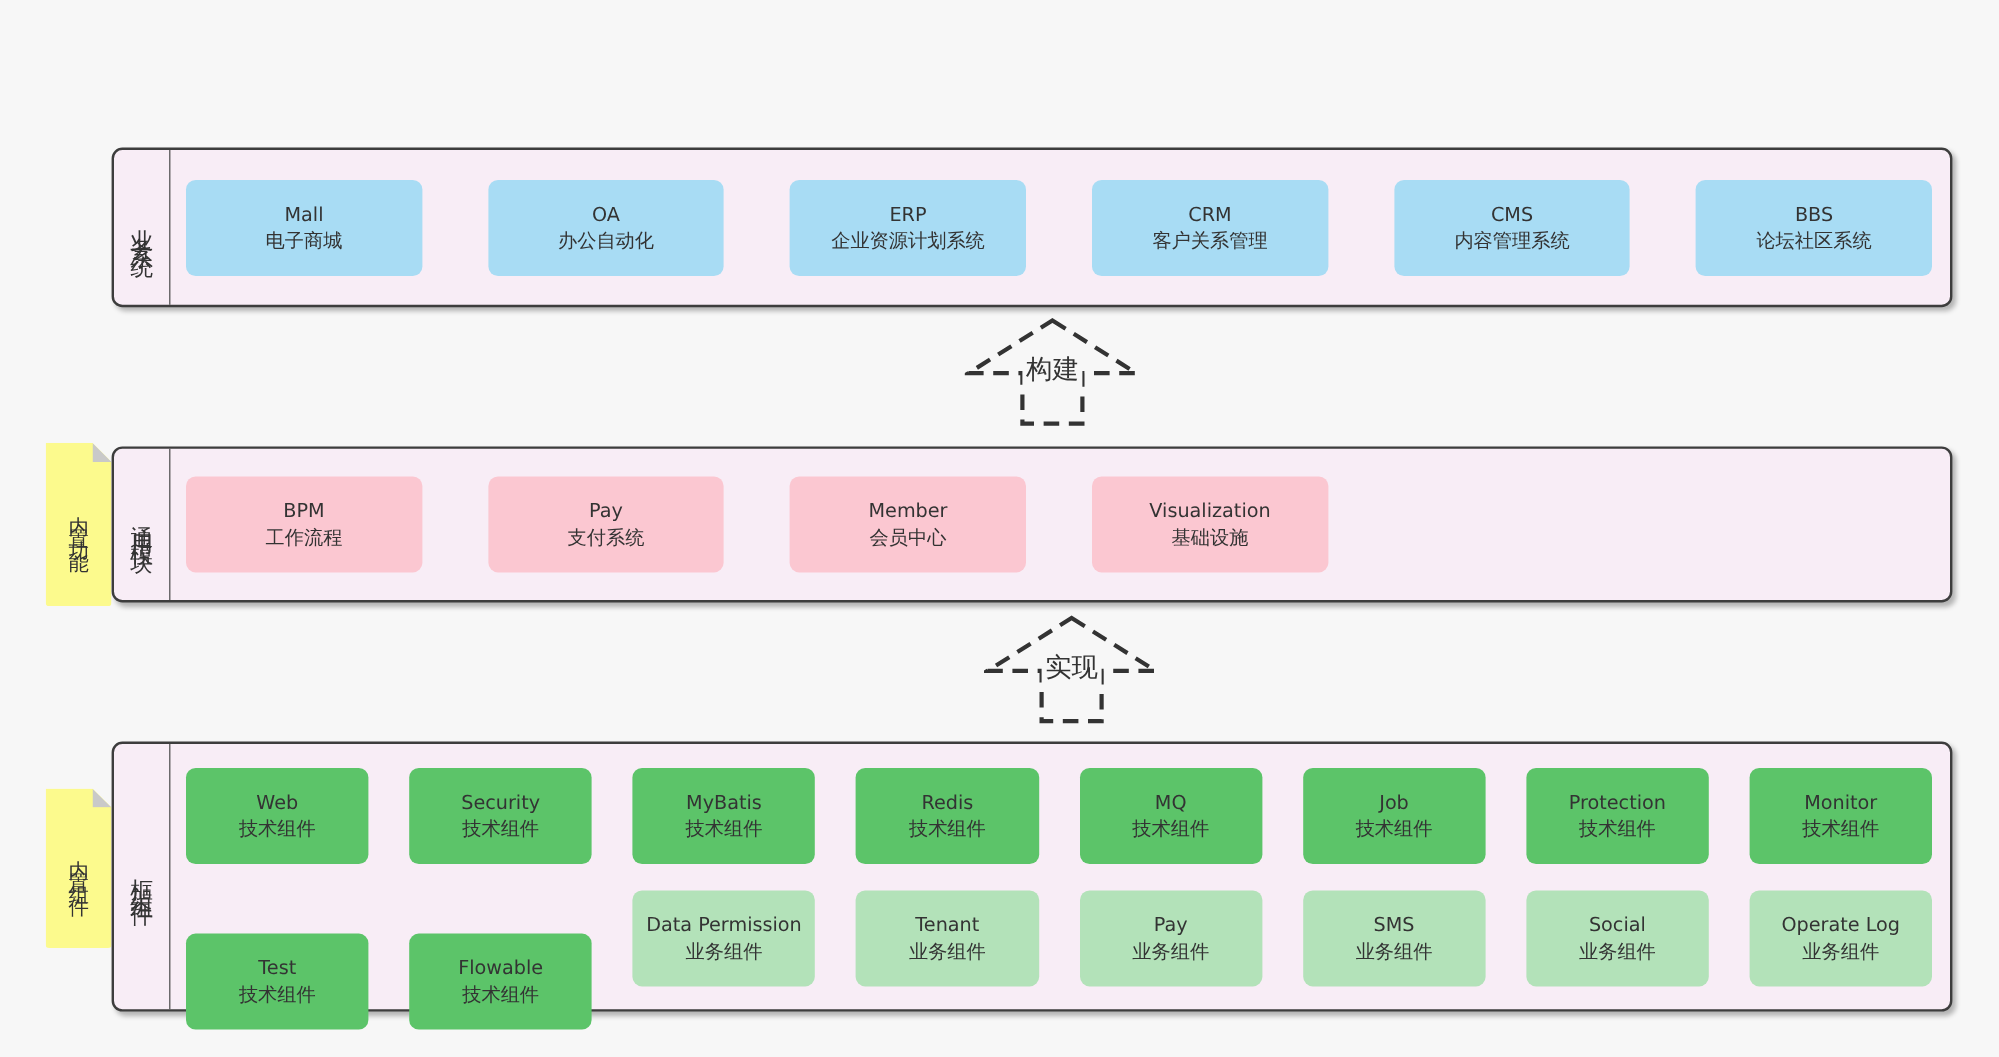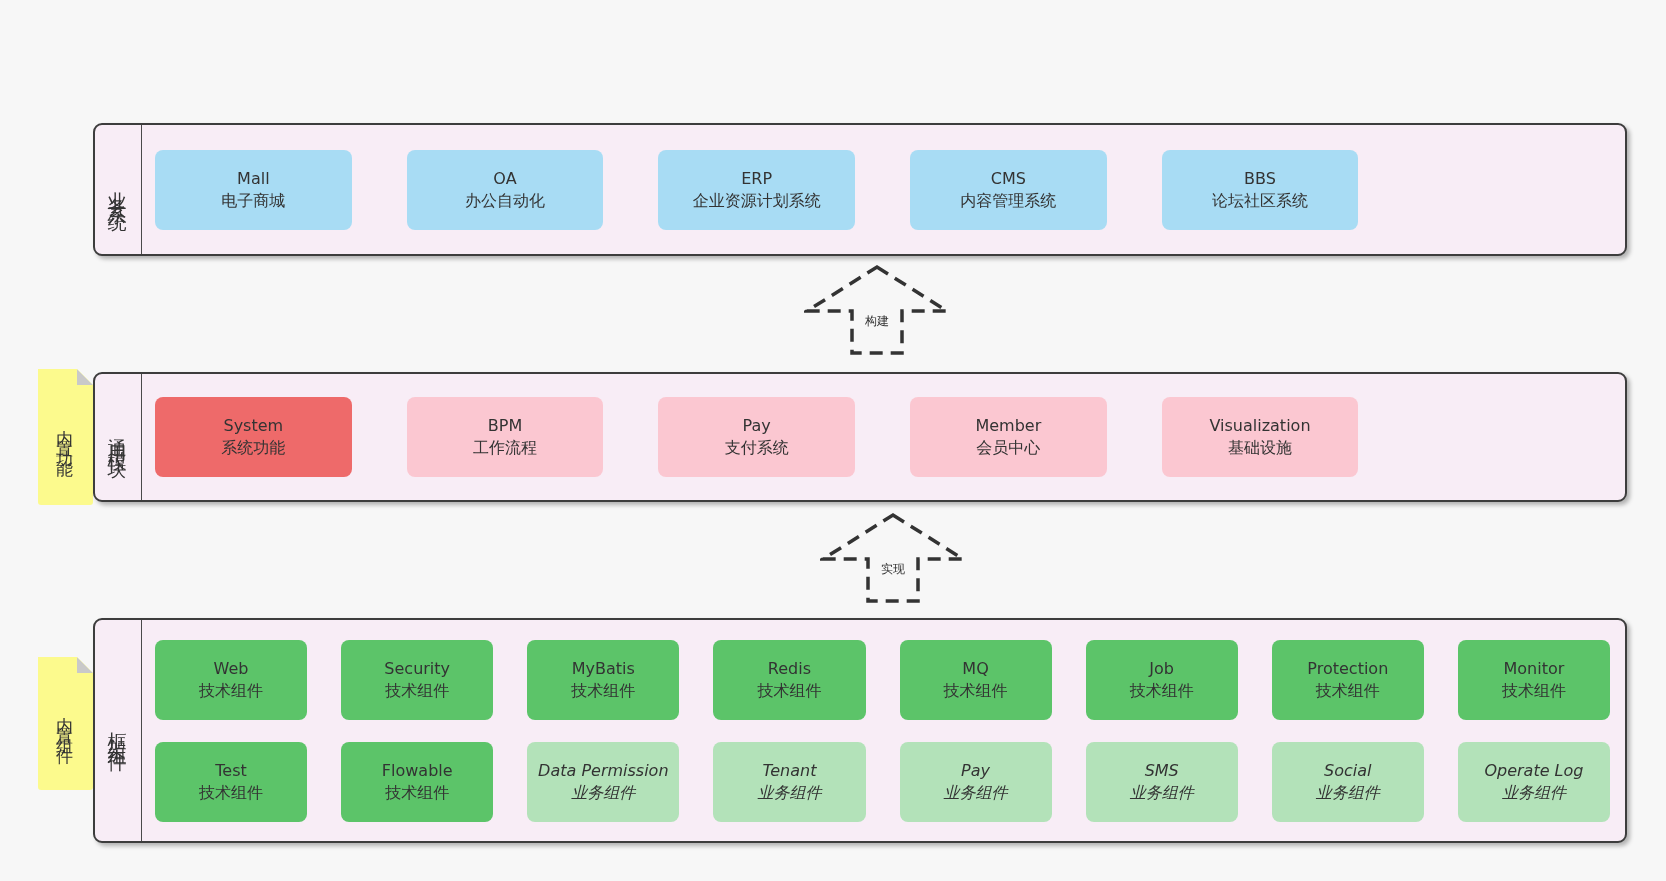--- a/index.html
+++ b/index.html
@@ -41,22 +41,22 @@
   .cols-8{grid-template-columns:repeat(8,1fr);column-gap:34px;row-gap:22px;}
 
   .box{
     height:80px;border-radius:8px;
     display:flex;flex-direction:column;align-items:center;justify-content:center;
     text-align:center;font-size:16px;line-height:22px;padding:8px 8px;
   }
   .box.blue{background:var(--blue);}
   .box.red{background:var(--red);}
   .box.pink{background:var(--pink);}
-  .box.green-dark{background:var(--green-dark);}
-  .box.green-light{background:var(--green-light);font-style:italic;}
+  .box.green-dark{background:var(--green-dark);margin-top:36px;}
+  .box.green-light{background:var(--green-light);}
 
   
   .note{
     position:absolute;left:38px;width:55px;
     background:var(--note-yellow);
     clip-path:polygon(0 0,calc(100% - 16px) 0,100% 16px,100% 100%,0 100%);
     display:flex;align-items:center;justify-content:center;
     writing-mode:vertical-rl;text-orientation:upright;
     font-size:17px;letter-spacing:10px;color:var(--text);
     z-index:1;border-radius:0 0 3px 3px;
@@ -72,22 +72,22 @@
   
   .arrow{position:absolute;width:146px;height:92px;z-index:1;}
   .arrow-1{left:804px;top:264px;}
   .arrow-2{left:820px;top:512px;}
   .arrow svg{position:absolute;inset:0;}
   .arrow polygon{
     fill:none;stroke:#333;stroke-width:3.5;
     stroke-dasharray:13 8;stroke-linejoin:miter;
   }
   .arrow-label{
-    position:absolute;left:50%;top:48px;transform:translateX(-50%);
-    background:var(--page-bg);padding:1px 3px;font-size:12px;white-space:nowrap;
+    position:absolute;left:50%;top:28px;transform:translateX(-50%);
+    background:var(--page-bg);padding:1px 3px;font-size:22px;white-space:nowrap;
   }
 </style>
 </head>
 <body>
 
 <div class="page">
 
   <aside class="note note-1">
     <span class="fold"></span>
     <span class="note-text">内置功能</span>
@@ -105,20 +105,24 @@
           <div class="box-name">Mall</div>
           <div class="box-desc">电子商城</div>
         </div>
         <div class="box blue">
           <div class="box-name">OA</div>
           <div class="box-desc">办公自动化</div>
         </div>
         <div class="box blue">
           <div class="box-name">ERP</div>
           <div class="box-desc">企业资源计划系统</div>
+        </div>
+        <div class="box blue">
+          <div class="box-name">CRM</div>
+          <div class="box-desc">客户关系管理</div>
         </div>
         <div class="box blue">
           <div class="box-name">CMS</div>
           <div class="box-desc">内容管理系统</div>
         </div>
         <div class="box blue">
           <div class="box-name">BBS</div>
           <div class="box-desc">论坛社区系统</div>
         </div>
       </div>
@@ -127,24 +131,20 @@
   <div class="arrow arrow-1">
     <svg viewBox="0 0 146 92" width="146" height="92">
       <polygon points="73,3 143,47 98,47 98,89 48,89 48,47 3,47"></polygon>
     </svg>
     <span class="arrow-label">构建</span>
   </div>
 
   <section class="layer layer-mid">
     <div class="layer-label">通用模块</div>
     <div class="layer-content cols-6">
-        <div class="box red">
-          <div class="box-name">System</div>
-          <div class="box-desc">系统功能</div>
-        </div>
         <div class="box pink">
           <div class="box-name">BPM</div>
           <div class="box-desc">工作流程</div>
         </div>
         <div class="box pink">
           <div class="box-name">Pay</div>
           <div class="box-desc">支付系统</div>
         </div>
         <div class="box pink">
           <div class="box-name">Member</div>

